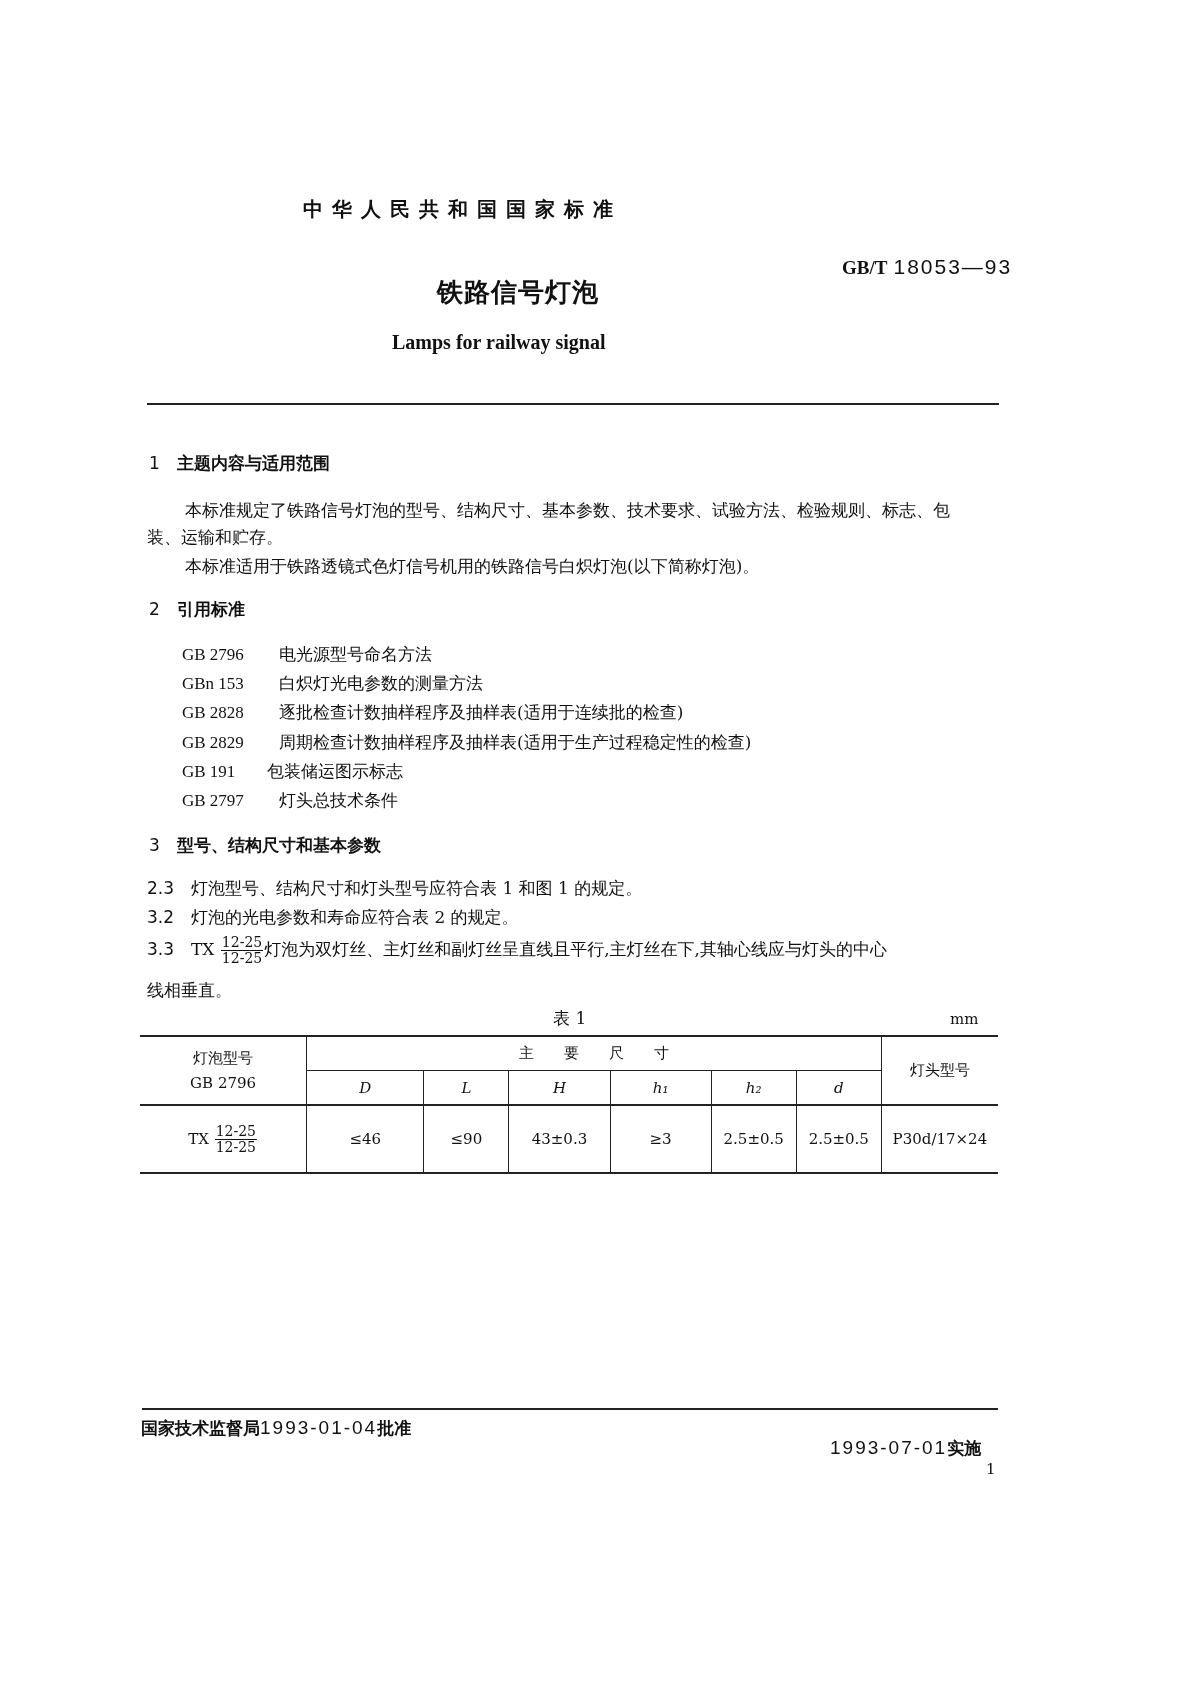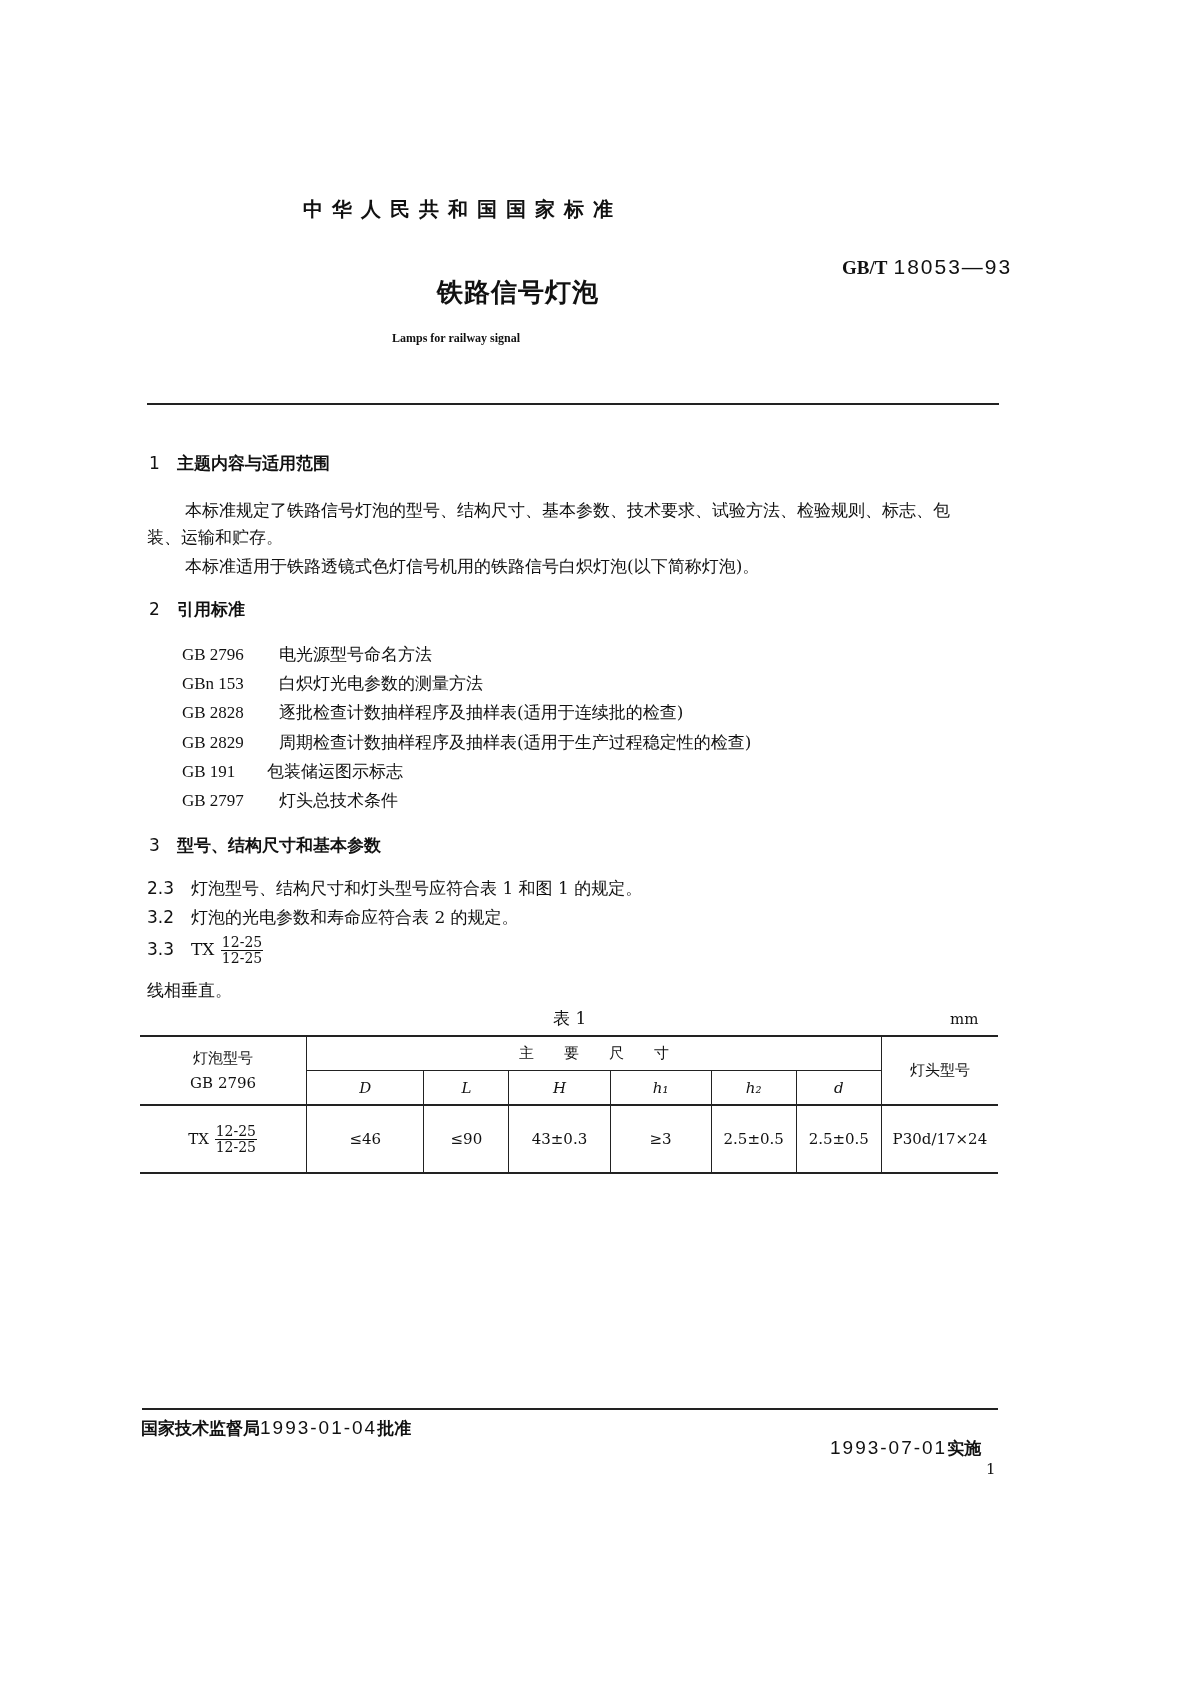--- a/index.html
+++ b/index.html
@@ -9,21 +9,21 @@
   }
   .abs { position:absolute; white-space:nowrap; }
   .sans { font-family:"DejaVu Sans","Liberation Sans",sans-serif; }
   .serif { font-family:"DejaVu Serif","Liberation Serif",serif; }
 
   #nat-std { left:303px; top:196px; font-size:20px; letter-spacing:9px; font-weight:bold; }
   #std-no { left:842px; top:255px; font-size:19px; }
   #std-no .pre { font-family:"Liberation Serif",serif; font-weight:bold; font-size:19px; }
   #std-no .num { font-family:"Liberation Sans",sans-serif; font-size:21px; letter-spacing:2px; }
   #doc-title { left:405px; top:275px; font-size:26px; font-weight:bold; letter-spacing:1px;margin-left:32px; }
-  #doc-sub { left:392px; top:331px; font-size:12px; font-weight:bold; font-family:"Liberation Serif",serif; }
+  #doc-sub { left:392px; top:331px; font-size:20px; font-weight:bold; font-family:"Liberation Serif",serif; }
   .rule { position:absolute; height:0; border-top:2px solid #222; }
 
   .h { font-size:17px; font-weight:bold; }
   .h .n { display:inline-block; width:28px; font-weight:normal; }
   .p { font-size:17px; }
   .ref .code { display:inline-block; width:97px; font-family:"Liberation Serif",serif; }
   .frac { display:inline-block; vertical-align:middle; text-align:center; font-size:14px; line-height:15px; margin:0 1px; }
   .frac .num { display:block; border-bottom:1px solid #111; padding:0 1px; }
   .frac .den { display:block; padding:0 1px; }
 
@@ -93,21 +93,21 @@
   <span class="n">3</span><span>型号、结构尺寸和基本参数</span>
 </div>
 <div class="abs p" style="left:147px; top:877px;">
   <span class="sans" style="display:inline-block; width:44px;">2.3</span><span>灯泡型号、结构尺寸和灯头型号应符合表 1 和图 1 的规定。</span>
 </div>
 <div class="abs p" style="left:147px; top:906px;">
   <span class="sans" style="display:inline-block; width:44px;">3.2</span><span>灯泡的光电参数和寿命应符合表 2 的规定。</span>
 </div>
 <div class="abs p" style="left:147px; top:935px;">
   <span class="sans" style="display:inline-block; width:44px;">3.3</span><span>TX</span>
-  <span class="frac"><span class="num">12-25</span><span class="den">12-25</span></span>
+  <span class="frac"><span class="num">12-25</span><span class="den">12-25</span></span><span>灯泡为双灯丝、主灯丝和副灯丝呈直线且平行,主灯丝在下,其轴心线应与灯头的中心</span>
 </div>
 <div class="abs p" style="left:147px; top:979px;">线相垂直。</div>
 
 <div class="abs p" style="left:553px; top:1007px;">表 1</div>
 <div class="abs p" style="left:950px; top:1010px; font-size:15px;">mm</div>
 
 <table class="t1">
   <tbody>
       <tr class="r1">
     <td class="first" rowspan="2" style="width:166px;">

